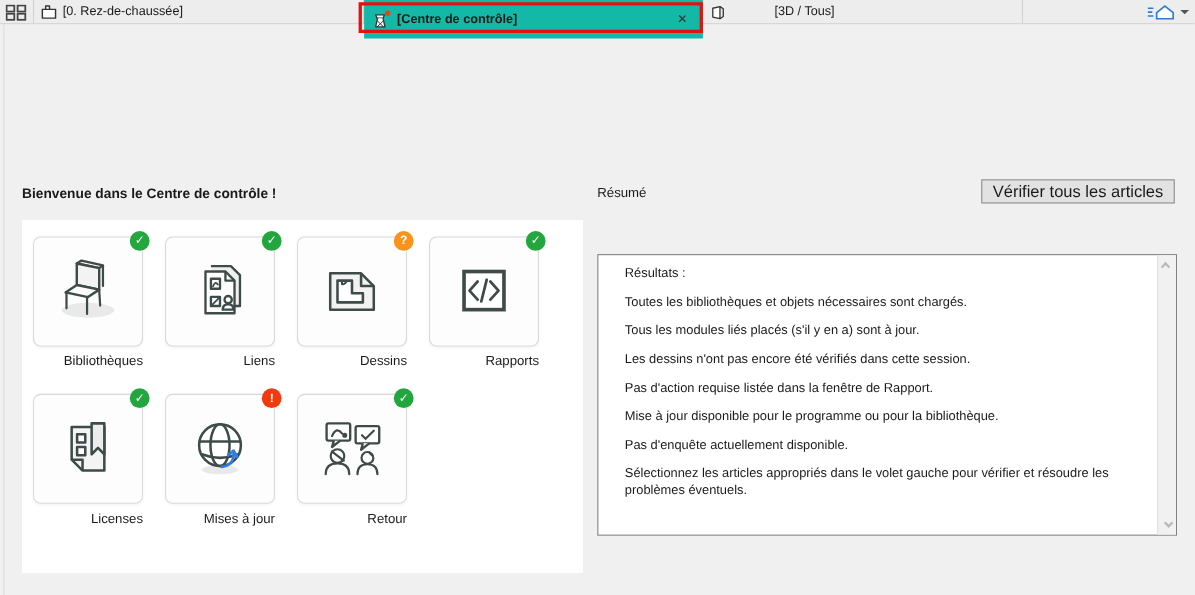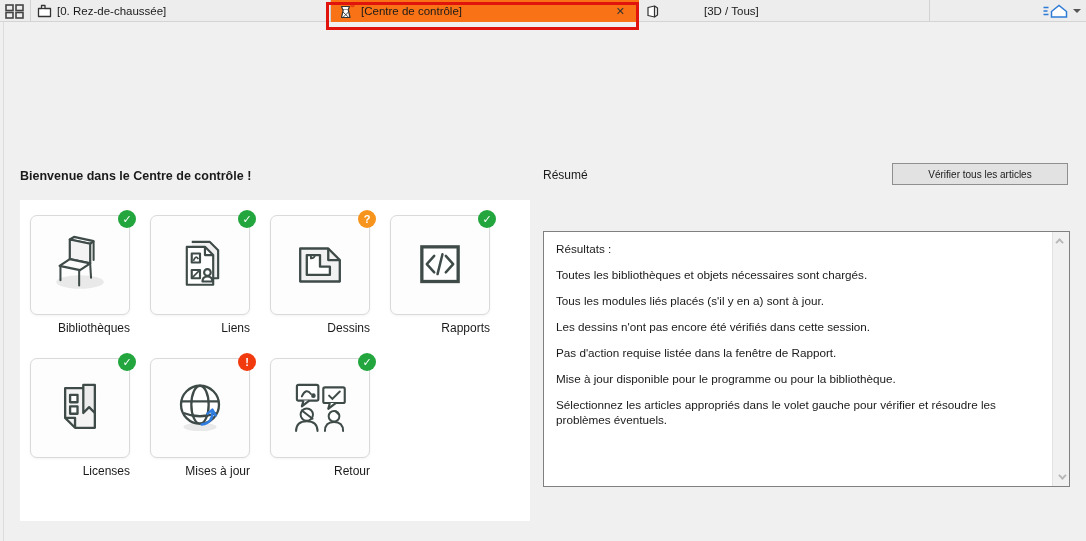--- a/index.html
+++ b/index.html
@@ -10,21 +10,21 @@
   }
 
   
   .tabbar { position:absolute; left:0; top:0; width:1086px; height:22px;
     background:#ededed; border-bottom:1px solid #d4d4d4; z-index:5; }
   .tabbar .grid-btn { position:absolute; left:0; top:0; width:31px; height:22px;
     border-right:1px solid #d2d2d2; display:flex; align-items:center; justify-content:center; }
   .tab { position:absolute; top:0; height:22px; display:flex; align-items:center;
     gap:5px; padding-left:6px; font-size:11.5px; white-space:nowrap;text-align:center; }
   .tab-floor   { left:31px;  width:300px; border-right:1px solid #d2d2d2; }
-  .tab-control { left:331px; width:308px; background:#f97316; height:22px; }
+  .tab-control { left:331px; width:308px; background:#14b8a6; height:35px;font-weight:bold; }
   .tab-3d      { left:639px; width:291px; border-right:1px solid #d2d2d2;gap:44px; }
   .tab .close { margin-left:auto; margin-right:14px; font-size:11px; color:#333; cursor:default; }
   .right-controls { position:absolute; right:5px; top:0; height:22px;
     display:flex; align-items:center; gap:4px; }
   .caret { width:0; height:0; border-left:4px solid transparent;
     border-right:4px solid transparent; border-top:4px solid #555; }
 
   
   .annotation { position:absolute; left:326px; top:2px; width:313px; height:28px;
     border:3px solid #e0140c; z-index:60; pointer-events:none; }
@@ -47,27 +47,27 @@
     border-radius:50%; color:#fff; font-size:11px; font-weight:bold;
     display:flex; align-items:center; justify-content:center; line-height:1; }
   .badge[data-status="ok"]       { background:#23a63e; }
   .badge[data-status="question"] { background:#f7941d; }
   .badge[data-status="alert"]    { background:#f23a0f; }
   .card-label { position:absolute; top:106px; width:100px; text-align:right; font-size:12px; }
 
   
   .summary-title { position:absolute; left:543px; top:168px; font-size:12px; font-weight:normal; }
   .verify-btn { position:absolute; left:892px; top:163px; width:176px; height:22px;
-    background:#e2e2e2; border:1px solid #8f8f8f; font-size:10px;
+    background:#e2e2e2; border:1px solid #8f8f8f; font-size:15px;
     font-family:inherit; color:#1a1a1a; cursor:pointer; }
   .results-box { position:absolute; left:543px; top:231px; width:527px; height:256px;
     background:#ffffff; border:1px solid #808080; }
   .results-text { position:absolute; left:0; top:0; right:17px; bottom:0;
     padding:9px 8px 6px 8px; font-size:11.7px; line-height:15px; overflow:hidden; }
-  .results-text p { margin:0 0 11px 4px; }
+  .results-text p { margin:0 0 11px 16px; }
   .scrollbar { position:absolute; right:0; top:0; bottom:0; width:17px;
     background:#f1f1f1; border-left:1px solid #e2e2e2; }
   .scroll-btn { position:absolute; left:0; width:16px; height:16px;
     display:flex; align-items:center; justify-content:center; cursor:pointer; }
   .scroll-btn.up { top:1px; } .scroll-btn.down { bottom:1px; }
   .chev { width:6px; height:6px; border-left:2px solid #b8b8b8; border-top:2px solid #b8b8b8; }
   .chev.up { transform:rotate(45deg) translateY(2px); }
   .chev.down { transform:rotate(225deg) translateY(2px); }
 
   svg { display:block; }
@@ -302,20 +302,21 @@
 <button class="verify-btn">Vérifier tous les articles</button>
 
 <div class="results-box">
   <div class="results-text">
     <p>Résultats :</p>
     <p>Toutes les bibliothèques et objets nécessaires sont chargés.</p>
     <p>Tous les modules liés placés (s'il y en a) sont à jour.</p>
     <p>Les dessins n'ont pas encore été vérifiés dans cette session.</p>
     <p>Pas d'action requise listée dans la fenêtre de Rapport.</p>
     <p>Mise à jour disponible pour le programme ou pour la bibliothèque.</p>
+    <p>Pas d'enquête actuellement disponible.</p>
     <p>Sélectionnez les articles appropriés dans le volet gauche pour vérifier et résoudre les problèmes éventuels.</p>
   </div>
   <div class="scrollbar">
     <div class="scroll-btn up">
       <span class="chev up"></span>
     </div>
     <div class="scroll-btn down">
       <span class="chev down"></span>
     </div>
   </div>

